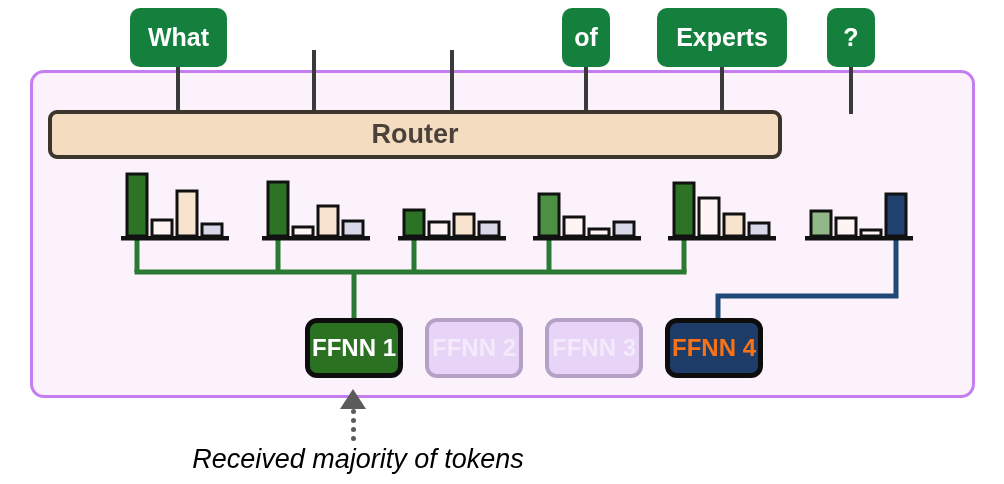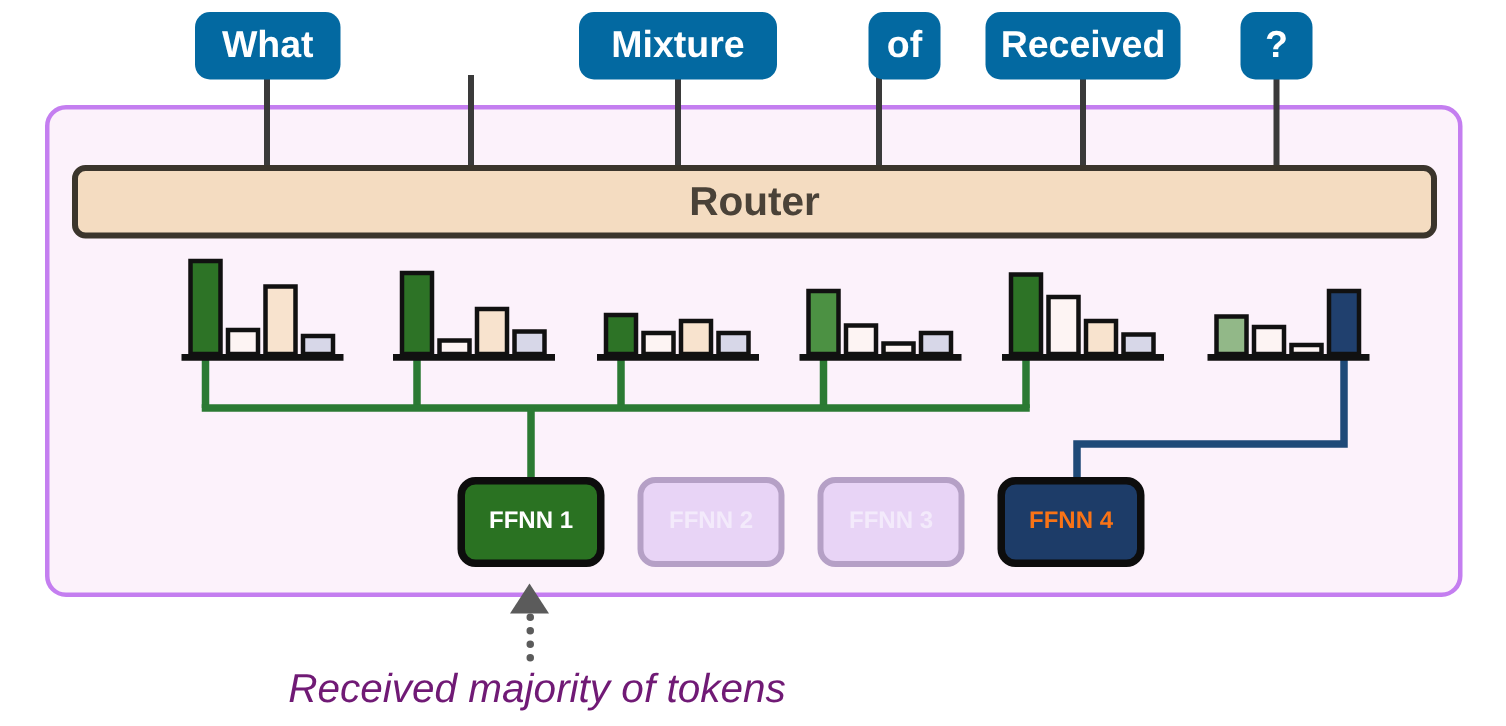--- a/index.html
+++ b/index.html
@@ -11,35 +11,35 @@
     width: 1004px;
     height: 484px;
     background: #ffffff;
     overflow: hidden;
   }
 
   
   .token {
     position: absolute;
     top: 8px;
-    height: 45px;
-    background: #0369a1;
+    height: 59px;
+    background: #15803d;
     border-radius: 10px;
     color: #ffffff;
     font-weight: bold;
     font-size: 25px;
     display: flex;
     align-items: center;
     justify-content: center;
     z-index: 5;
   }
   .tk1 { left: 130px; width: 97px; }
   .tk2 { left: 291px; width: 47px; }
   .tk3 { left: 386px; width: 132px; }
-  .tk4 { left: 579px; width: 48px; }
+  .tk4 { left: 562px; width: 48px; }
   .tk5 { left: 657px; width: 130px; }
   .tk6 { left: 827px; width: 48px; }
 
   
   .stem {
     position: absolute;
     top: 50px;
     width: 4px;
     height: 64px;
     background: #3a3a3a;
@@ -63,21 +63,21 @@
     border: 3px solid #c47ef0;
     border-radius: 14px;
     z-index: 1;
   }
 
   
   .router {
     position: absolute;
     left: 48px;
     top: 110px;
-    width: 910px;
+    width: 734px;
     height: 49px;
     background: #f4dcc1;
     border: 4px solid #3b352c;
     border-radius: 9px;
     color: #4a4238;
     font-weight: bold;
     font-size: 27px;
     display: flex;
     align-items: center;
     justify-content: center;
@@ -94,21 +94,21 @@
   }
 
   
   .ffnn {
     position: absolute;
     top: 318px;
     width: 98px;
     height: 60px;
     border-radius: 12px;
     font-weight: bold;
-    font-size: 16px;
+    font-size: 24px;
     display: flex;
     align-items: center;
     justify-content: center;
     z-index: 6;
   }
   .ffnn.selected-green { left: 305px; background: #2a7222; border: 5px solid #0d0d0d; color: #ffffff; }
   .ffnn.inactive-2     { left: 425px; background: #e8d4f6; border: 4px solid #b5a0c6; color: #f3eafb; }
   .ffnn.inactive-3     { left: 545px; background: #e8d4f6; border: 4px solid #b5a0c6; color: #f3eafb; }
   .ffnn.selected-blue  { left: 665px; background: #1d3c68; border: 5px solid #0d0d0d; color: #f97316; }
 
@@ -135,33 +135,32 @@
 
   
   .caption {
     position: absolute;
     left: 108px;
     top: 444px;
     width: 500px;
     text-align: center;
     font-style: italic;
     font-size: 27px;
-    color: #701a75;
+    color: #000000;
     z-index: 7;
   }
 </style>
 </head>
 <body>
 
 <div class="canvas">
 
   <div class="token tk1">What</div>
-  <div class="token tk3">Mixture</div>
   <div class="token tk4">of</div>
-  <div class="token tk5">Received</div>
+  <div class="token tk5">Experts</div>
   <div class="token tk6">?</div>
 
   <div class="stem st1"></div>
   <div class="stem st2"></div>
   <div class="stem st3"></div>
   <div class="stem st4"></div>
   <div class="stem st5"></div>
   <div class="stem st6"></div>
 
   <div class="moe-box"></div>

